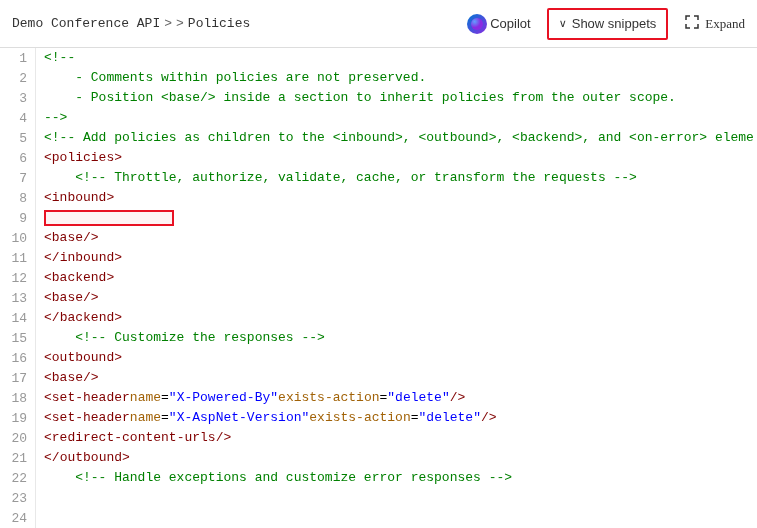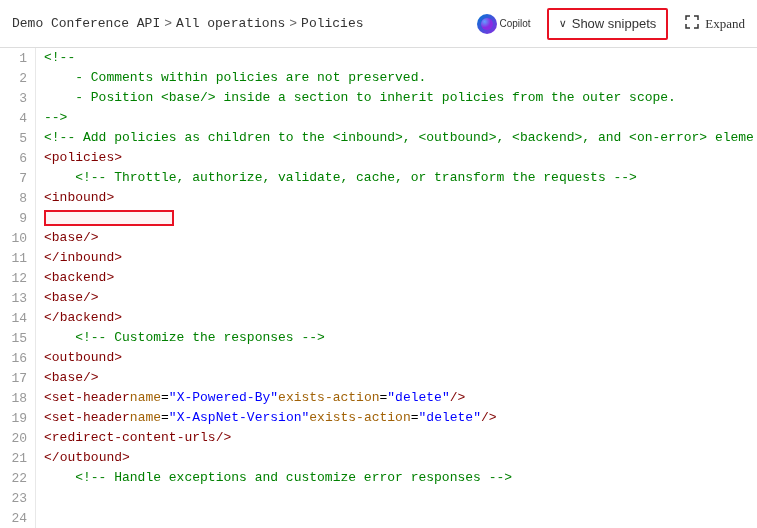--- a/index.html
+++ b/index.html
@@ -38,21 +38,21 @@
       align-items: center;
       gap: 16px;
     }
     .copilot-btn {
       display: flex;
       align-items: center;
       gap: 3px;
       background: none;
       border: none;
       cursor: pointer;
-      font-size: 10px;
+      font-size: 13px;
       color: #333;
       margin-left: 16px;
     }
     .copilot-icon {
       width: 20px;
       height: 20px;
       background: linear-gradient(135deg, #0078d4, #8a2be2);
       border-radius: 50%;
       display: flex;
       align-items: center;
@@ -140,21 +140,20 @@
     .c-text { color: #000; }
     .c-bracket { color: #800000; }
   </style>
 </head>
 <body>
 
 <div class="header">
   <div class="breadcrumb">
     <span>Demo Conference API</span>
     <span class="breadcrumb-sep">&gt;</span>
-    <span>All operations</span>
     <span class="breadcrumb-sep">&gt;</span>
     <span>Policies</span>
   </div>
   <div class="header-actions">
     <button class="copilot-btn">
       <span class="copilot-icon">
         <svg width="14" height="14" viewBox="0 0 14 14" fill="none">
           <circle cx="7" cy="7" r="6" fill="url(#cg)"></circle>
           <defs>
             <radialGradient id="cg" cx="30%" cy="30%">

